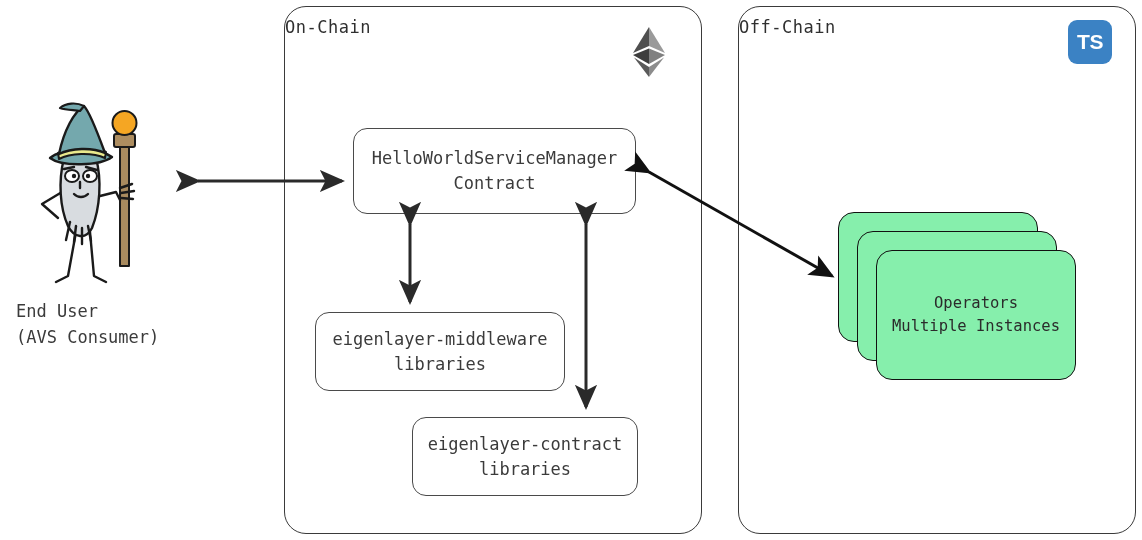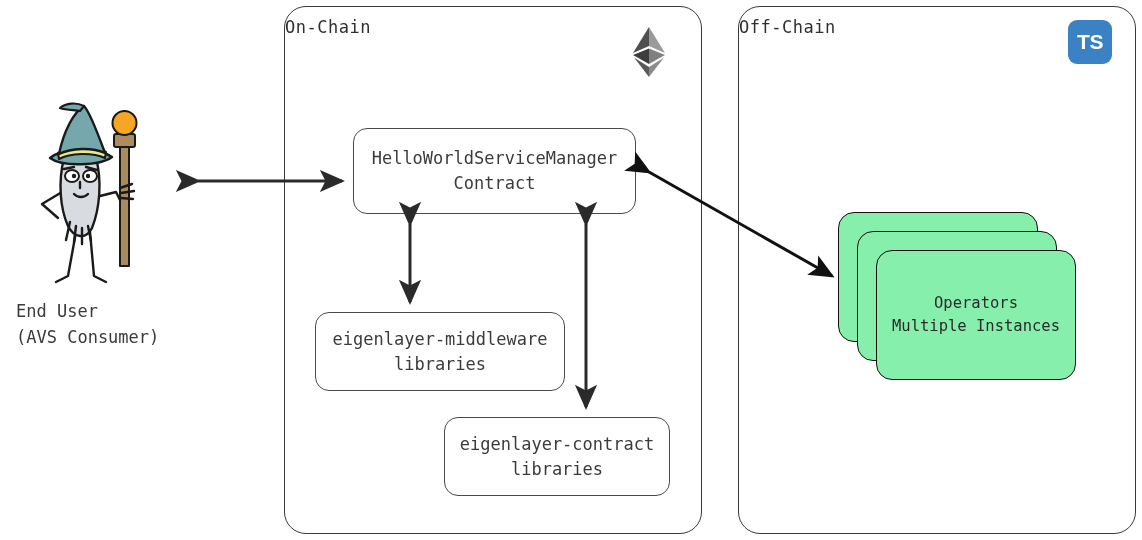--- a/index.html
+++ b/index.html
@@ -49,21 +49,21 @@
     align-items: center;
     justify-content: center;
     text-align: center;
     color: #3b3b3b;
     font-size: 17px;
     line-height: 1.45;
     white-space: pre-line;
   }
   #node-service-manager { left: 353px; top: 128px; width: 283px; height: 86px; }
   #node-middleware      { left: 315px; top: 312px; width: 250px; height: 79px; }
-  #node-contract-libs   { left: 444px; top: 417px; width: 226px; height: 79px; }
+  #node-contract-libs   { left: 412px; top: 417px; width: 226px; height: 79px; }
 
   
   #operator-stack { position: absolute; left: 838px; top: 212px; width: 238px; height: 170px; }
   .op-card {
     position: absolute;
     border: 1.8px solid #111111;
     border-radius: 16px;
     background: #86efac;
     box-sizing: border-box;
   }

